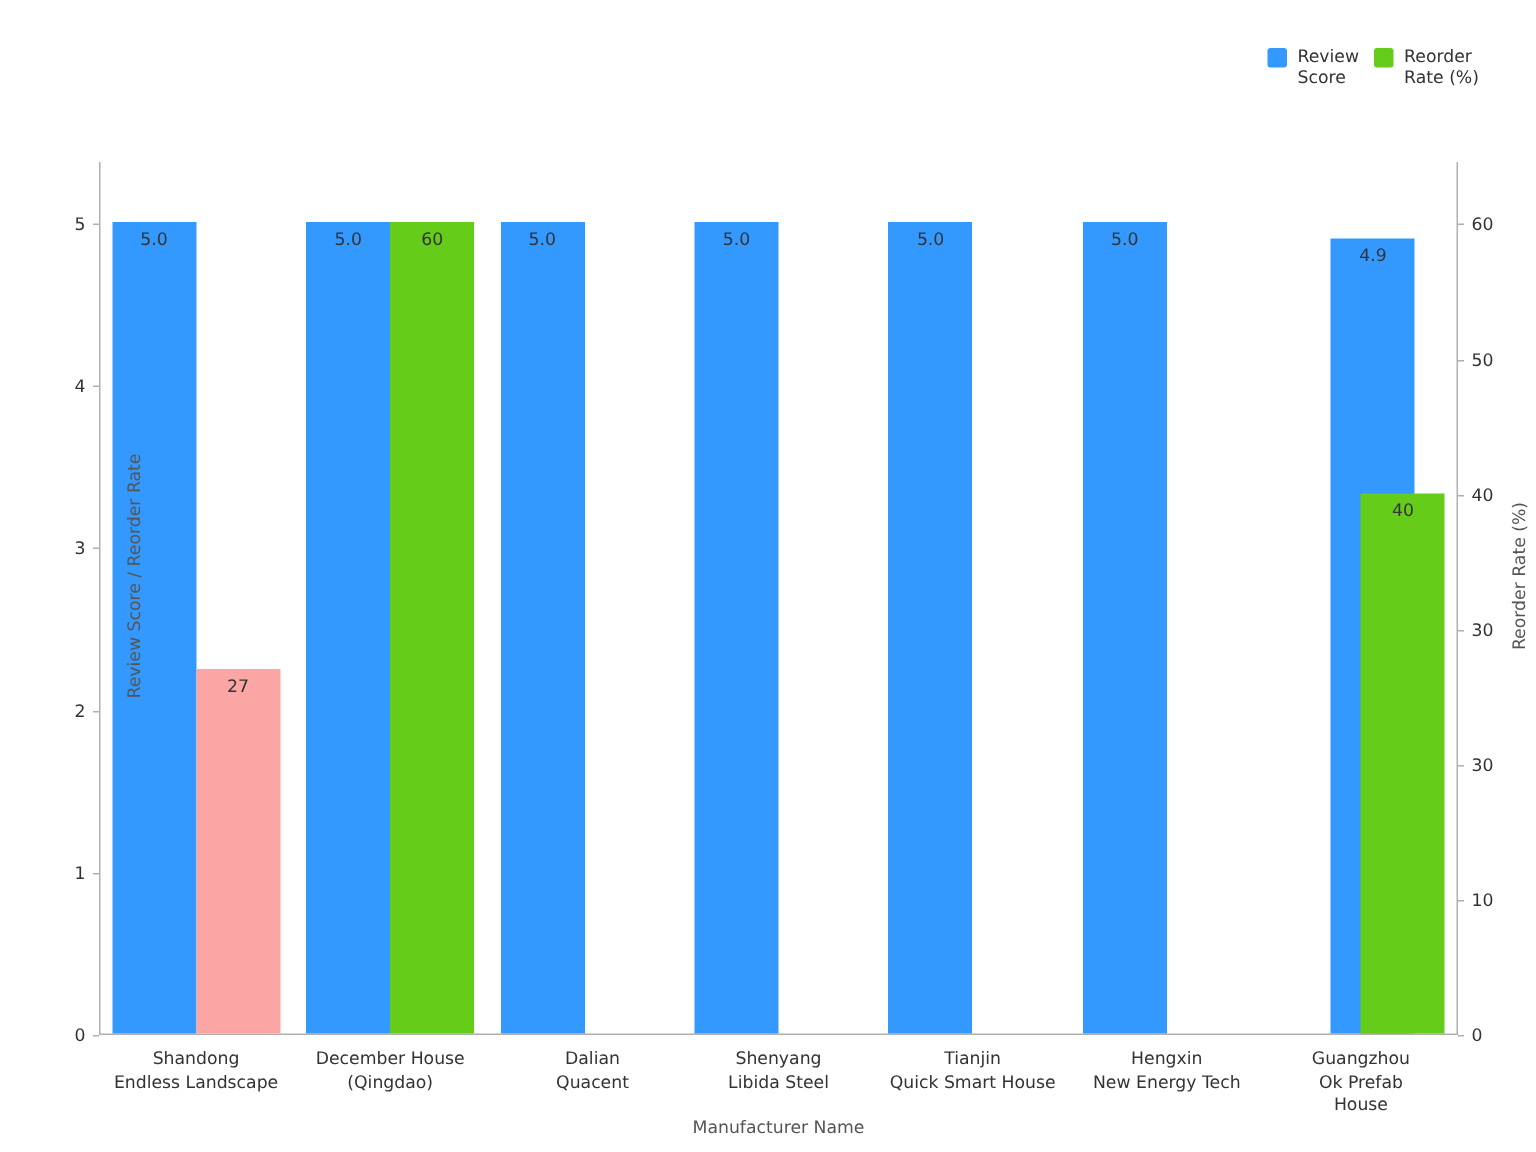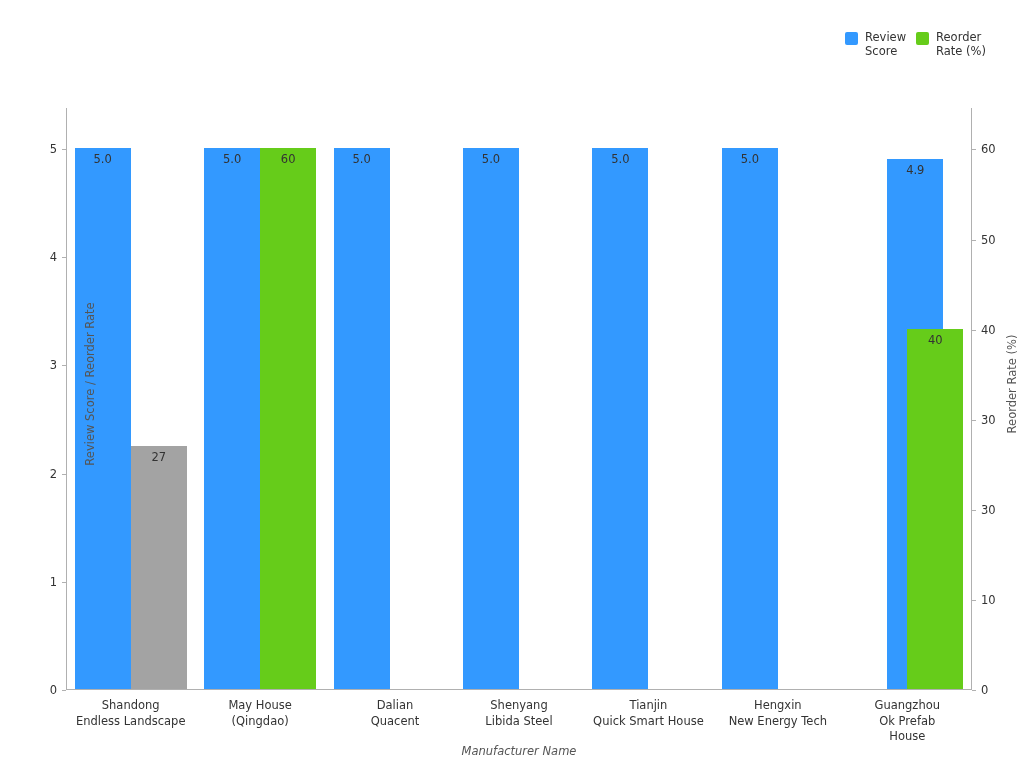--- a/index.html
+++ b/index.html
@@ -170,21 +170,20 @@
     white-space: nowrap;
   }
   #xlabel {
     position: absolute;
     left: 0;
     top: 636px;
     width: 906px;
     text-align: center;
     font-size: 11.5px;
     color: #555555;
-    font-style: italic;
   }
 </style>
 </head>
 <body>
 
 <div id="figure">
 
 
   <div id="legend">
     <div class="legend-entry">
@@ -234,21 +233,21 @@
         <div class="tick-mark-right" style="top: 131.536px;"></div>
         <div class="tick-label-right" style="top: 131.536px;">50</div>
         <div class="tick-mark-right" style="top: 41.4427px;"></div>
         <div class="tick-label-right" style="top: 41.4427px;">60</div>
       </div>
 
     <div id="bars">
         <div class="bar" style="left: 8.71429px; width: 56px; height: 540.892px; background: rgb(51, 153, 255);">
           <span class="bar-value">5.0</span>
         </div>
-        <div class="bar" style="left: 64.7143px; width: 56px; height: 243.251px; background: #a3a3a3;">
+        <div class="bar" style="left: 64.7143px; width: 56px; height: 243.251px; background: #fca5a5;">
           <span class="bar-value">27</span>
         </div>
         <div class="bar" style="left: 138.143px; width: 56px; height: 540.892px; background: rgb(51, 153, 255);">
           <span class="bar-value">5.0</span>
         </div>
         <div class="bar" style="left: 194.143px; width: 56px; height: 540.557px; background: rgb(102, 204, 26);">
           <span class="bar-value">60</span>
         </div>
         <div class="bar" style="left: 267.571px; width: 56px; height: 540.892px; background: rgb(51, 153, 255);">
           <span class="bar-value">5.0</span>
@@ -265,21 +264,21 @@
         <div class="bar" style="left: 785.286px; width: 56px; height: 530.074px; background: rgb(51, 153, 255); margin-left: 36px;">
           <span class="bar-value">4.9</span>
         </div>
         <div class="bar" style="left: 841.286px; width: 56px; height: 360.372px; background: rgb(102, 204, 26);">
           <span class="bar-value">40</span>
         </div>
       </div>
     <div id="xticks">
         <div class="xtick-label" style="left: 64.7143px;">Shandong
 Endless Landscape</div>
-        <div class="xtick-label" style="left: 194.143px;">May House
+        <div class="xtick-label" style="left: 194.143px;">December House
 (Qingdao)</div>
         <div class="xtick-label" style="left: 329px;">Dalian
 Quacent</div>
         <div class="xtick-label" style="left: 453px;">Shenyang
 Libida Steel</div>
         <div class="xtick-label" style="left: 582.429px;">Tianjin
 Quick Smart House</div>
         <div class="xtick-label" style="left: 711.857px;">Hengxin
 New Energy Tech</div>
         <div class="xtick-label" style="left: 841.286px;">Guangzhou

